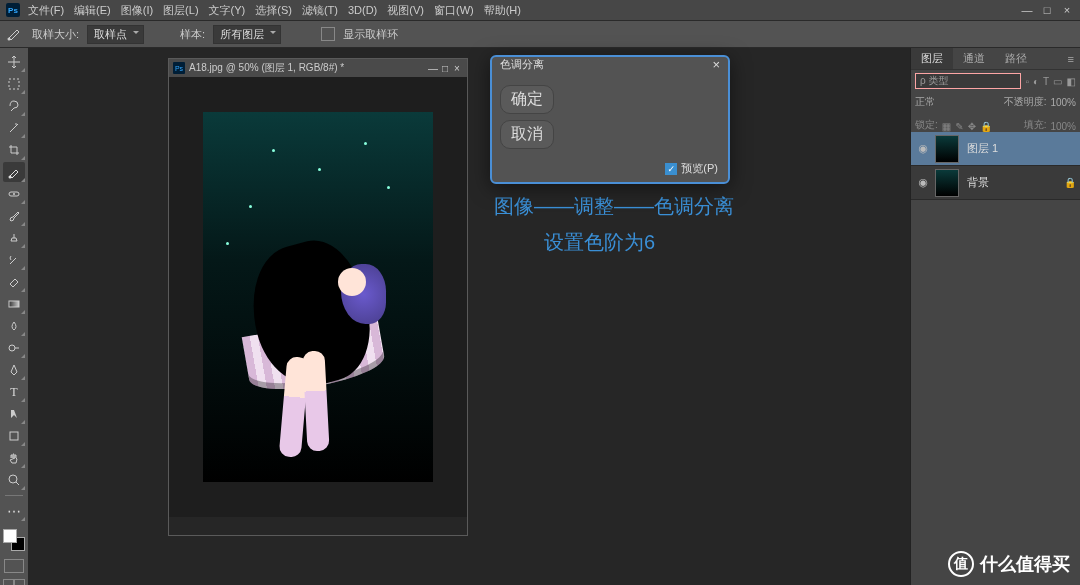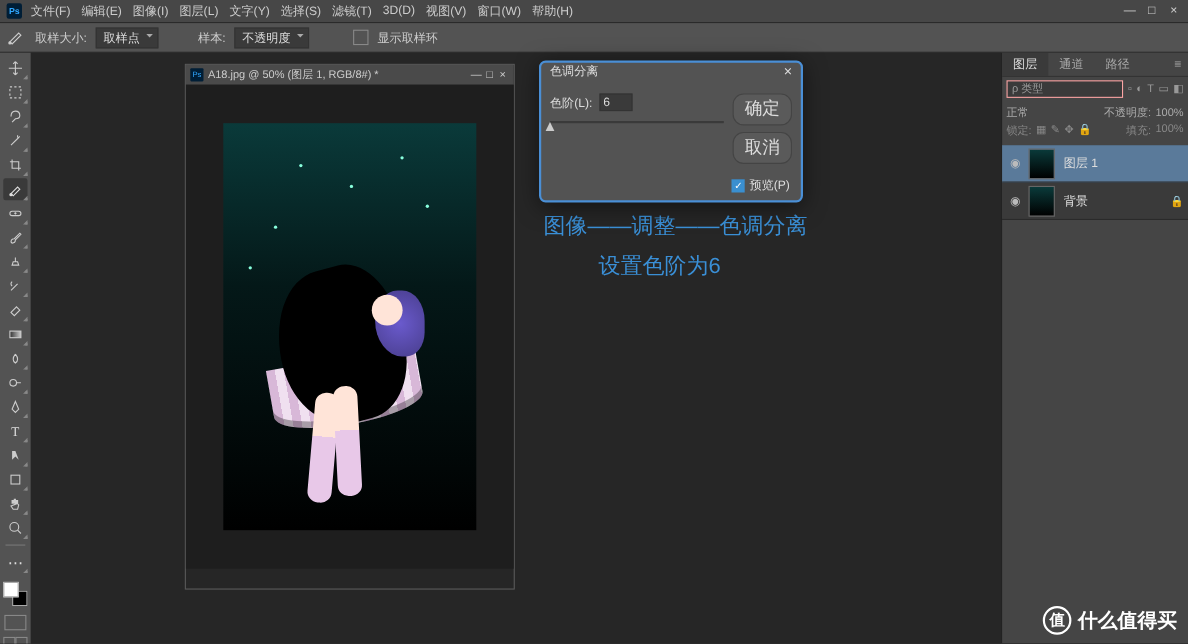--- a/index.html
+++ b/index.html
@@ -60,21 +60,21 @@
 .annot .l2{padding-left:50px}
 .rightpanel{position:absolute;right:0;top:48px;width:170px;bottom:0;background:#454545;border-left:1px solid #222}
 .rp-tabs{height:22px;display:flex;align-items:center;font-size:11px;color:#aaa;border-bottom:1px solid #333}
 .rp-tabs .rt{padding:0 10px;height:100%;display:flex;align-items:center;cursor:pointer}
 .rp-tabs .rt.act{background:#3a3a3a;color:#ddd}
 .rp-tabs .menu{margin-left:auto;padding:0 6px;cursor:pointer}
 .rp-row1{height:22px;display:flex;align-items:center;padding:0 4px;font-size:10px;color:#999;gap:4px}
 .rp-row1 .dd2{flex:1;background:#3a3a3a;border:1px solid #fca5a5;height:16px;display:flex;align-items:center;padding:0 4px;position:relative}
 .rp-row2{height:20px;display:flex;align-items:center;padding:0 4px;font-size:10px;color:#aaa;gap:4px}
 .rp-row2 .sp{flex:1}
-.rp-lock{height:20px;display:flex;align-items:flex-start;padding:0 4px;font-size:10px;color:#888;gap:4px}
+.rp-lock{height:20px;display:flex;align-items:flex-end;padding:0 4px;font-size:10px;color:#888;gap:4px}
 .rp-lock .sp{flex:1}
 .layers{background:#3a3a3a}
 .layer{height:34px;display:flex;align-items:center;border-bottom:1px solid #2a2a2a;font-size:11px;color:#ddd}
 .layer.sel{background:#5a7a9a}
 .layer .eye{width:24px;text-align:center;color:#bbb}
 .layer .thumb{width:24px;height:28px;background:linear-gradient(180deg,#0a3a3a,#000);border:1px solid #666;margin-right:8px}
 .layer .lk{width:16px;color:#aaa;font-size:10px}
 .watermark{position:absolute;right:10px;bottom:8px;display:flex;align-items:center;gap:6px;color:#fff;font-size:18px;font-weight:bold;z-index:20}
 .watermark .circ{width:26px;height:26px;border:2px solid #fff;border-radius:50%;display:flex;align-items:center;justify-content:center;font-size:14px}
 </style>
@@ -102,21 +102,21 @@
 
 <div class="optbar">
   <svg width="18" height="14">
       <path d="M3 11 L11 3 L13 5 L5 13 Z" fill="none" stroke="#ccc" stroke-width="1"></path>
       <circle cx="3" cy="12" r="1.5" fill="#ccc"></circle>
     </svg>
   <span>取样大小:</span>
   <span class="dd">取样点</span>
   <span style="width:20px"></span>
   <span>样本:</span>
-  <span class="dd">不透明度</span>
+  <span class="dd">所有图层</span>
   <span style="width:24px"></span>
   <span style="width:14px;height:14px;border:1px solid #888"></span>
   <span>显示取样环</span>
 </div>
 
 <div class="toolbar">
   <div class="t">
       <svg width="14" height="14">
         <path d="M7 1 L7 13 M1 7 L13 7 M7 1 L5 3 M7 1 L9 3 M7 13 L5 11 M7 13 L9 11" stroke="#ccc" fill="none"></path>
       </svg>
@@ -268,30 +268,20 @@
   </div>
 </div>
 
 <div class="dialog">
   <div class="titlebar">
     <span>色调分离</span>
     <span class="sp"></span>
     <span class="cx">×</span>
   </div>
   <div class="body">
-    <div class="ctrl">
-      <div class="row">
-        <span>色阶(L):</span>
-        <input value="6" style="">
-      </div>
-      <div class="slider">
-        <div class="track"></div>
-          <div class="thumb"></div>
-      </div>
-    </div>
     <div class="btns">
       <div class="btn">确定</div>
       <div class="btn">取消</div>
     </div>
   </div>
   <div class="prev">
     <span class="cb">✓</span>
     <span>预览(P)</span>
   </div>
 </div>

